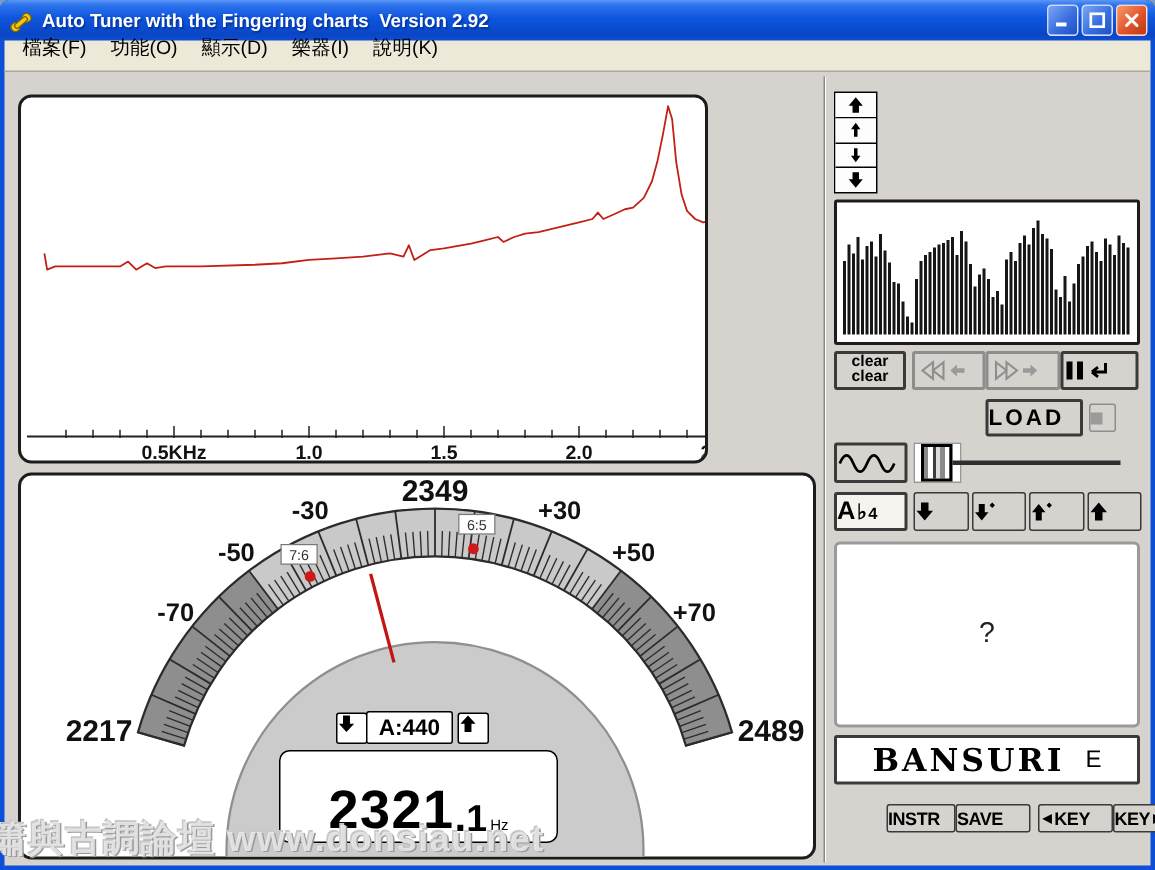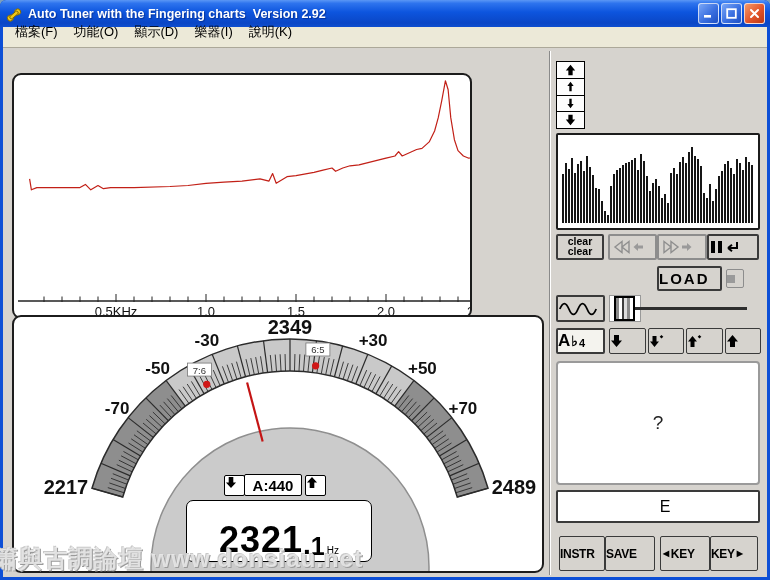--- a/index.html
+++ b/index.html
@@ -74,28 +74,28 @@
   .ab4-btn .flat { font-size:14px; font-weight:bold; margin-left:1px; }
   .ab4-btn .oct { font-size:11px; align-self:flex-end; margin:0 0 3px 1px; }
   .arrow-row { left:606px; top:280px; width:152px; height:26px; display:flex; gap:2px; }
   .arrow-row .btn { flex:1; height:26px; border-width:1.5px; }
   .q-box { left:553px; top:313px; width:204px; height:124px; background:#fff; border:2px solid #9a9a9a; border-radius:4px;
     display:flex; align-items:center; justify-content:center; font-size:19px; color:#222; }
   .inst-box { left:553px; top:442px; width:204px; height:33px; background:#fff; border:2px solid #3a3a3a; border-radius:2px;
     display:flex; align-items:center; justify-content:center; }
   .inst-name { font-family:"DejaVu Serif", serif; font-weight:bold; font-size:21px; letter-spacing:2px; }
   .inst-key { font-size:16px; margin-left:14px; }
-  .nav-btn { height:35px; border-width:1.5px; font-size:12px; letter-spacing:-0.3px; }
+  .nav-btn { height:19px; border-width:1.5px; font-size:12px; letter-spacing:-0.3px;margin-left:32px; }
   .nav-instr { left:556px; top:488px; width:46px; }
   .nav-ument { left:602px; top:488px; width:50px; }
   .nav-keyl  { left:657px; top:488px; width:50px; }
   .nav-keyr  { left:707px; top:488px; width:48px; }
   .tri { font-size:8px; margin:0 2px; }
   
-  .spectrum-panel { left:9px; top:25px; width:460px; height:246px; }
+  .spectrum-panel { left:9px; top:15px; width:460px; height:246px;font-weight:bold; }
   .gauge-panel { left:9px; top:267px; width:532px; height:258px; }
   .gauge-panel svg, .spectrum-panel svg { position:absolute; left:0; top:0; }
   .note-box { position:absolute; left:225px; top:123px; width:64px; height:29px; background:#fff; border:1.5px solid #000; border-radius:3px;
     display:flex; align-items:center; justify-content:center; }
   .note-name { font-size:20px; font-weight:bold; }
   .note-oct { font-size:12px; margin:8px 0 0 9px; }
   .ref-btn { position:absolute; width:21px; height:21px; top:158px; background:#fff; border:1.5px solid #000; border-radius:2px;
     display:flex; align-items:center; justify-content:center; }
   .ref-down { left:210px; } .ref-up { left:291px; }
   .ref-box { position:absolute; left:230px; top:157px; width:58px; height:22px; background:#fff; border:1.5px solid #000; border-radius:2px;
@@ -502,20 +502,21 @@
             <path d="M6.5 1 L12 7.5 H9 V13 H4 V7.5 H1 Z" fill="#000"></path>
           </svg>
       </div>
     </div>
 
     <div class="abs q-box">
       <span>?</span>
     </div>
 
     <div class="abs inst-box">
+      <span class="inst-name">BANSURI</span>
       <span class="inst-key">E</span>
     </div>
 
     <div class="abs btn nav-btn nav-instr">INSTR</div>
     <div class="abs btn nav-btn nav-ument">SAVE</div>
     <div class="abs btn nav-btn nav-keyl">
       <span class="tri">◀</span>
       <span>KEY</span>
     </div>
     <div class="abs btn nav-btn nav-keyr">

